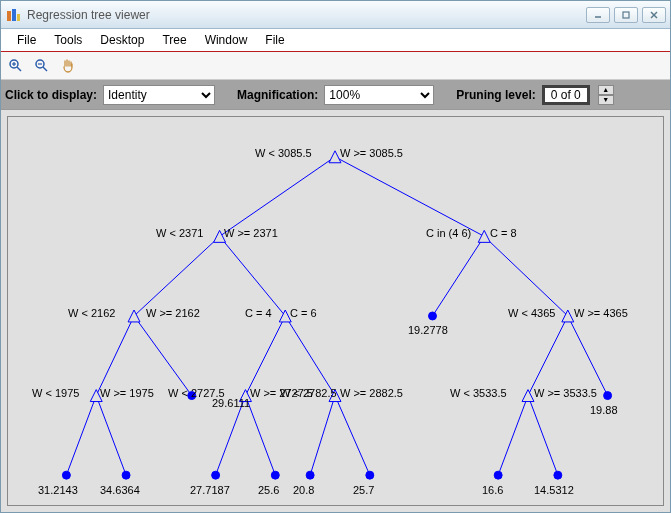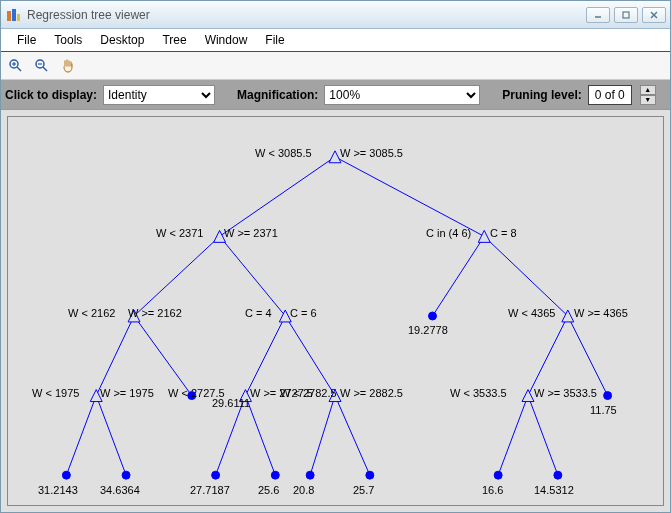--- a/index.html
+++ b/index.html
@@ -11,21 +11,21 @@
   .win-btns { display: flex; gap: 4px; }
   .win-btn { width: 24px; height: 16px; border: 1px solid #9db5c6; border-radius: 2px; background: linear-gradient(#fcfefe, #e2ecf2); display: flex; align-items: center; justify-content: center; color: #5a7a8e; font-size: 10px; cursor: pointer; }
   .menubar { height: 23px; background: #fff; border-bottom: 1px solid #b91c1c; display: flex; align-items: center; padding-left: 8px; gap: 2px; }
   .menu-item { padding: 2px 8px; cursor: pointer; }
   .toolbar { height: 28px; background: #f6f6f6; border-bottom: 1px solid #ccc; display: flex; align-items: center; padding-left: 4px; gap: 4px; }
   .tool-btn { width: 22px; height: 22px; border: 1px solid transparent; display: flex; align-items: center; justify-content: center; cursor: pointer; }
   .controlbar { height: 30px; background: #a3a3a3; border-bottom: 1px solid #999; display: flex; align-items: center; padding: 0 4px; gap: 6px; }
   .controlbar label { font-weight: bold; }
   .controlbar select { font-size: 12px; background: #fff; border: 1px solid #888; height: 20px; }
   .controlbar .spacer { flex: 0 0 10px; }
-  .pruning-box { background: #fff; border: 1px solid #404040; padding: 2px 6px; height: 20px; display: flex; align-items: center; }
+  .pruning-box { background: #fff; border: 3px solid #404040; padding: 2px 6px; height: 20px; display: flex; align-items: center; }
   .spinner-btns { display: flex; flex-direction: column; margin-left: 2px; }
   .spin-btn { width: 16px; height: 10px; background: #e0e0e0; border: 1px solid #888; font-size: 7px; display: flex; align-items: center; justify-content: center; cursor: pointer; line-height: 1; }
   .canvas-wrap { flex: 1; background: #e0e0e0; padding: 6px; position: relative; }
   .canvas { width: 100%; height: 100%; background: #e0e0e0; border: 1px solid #888; position: relative; }
   svg.tree-svg { position: absolute; top: 0; left: 0; width: 100%; height: 100%; }
   .tree-svg line { stroke: #0000ff; stroke-width: 1; }
   .tree-svg .branch-node { fill: #e0e0e0; stroke: #0000ff; stroke-width: 1; }
   .tree-svg .leaf-node { fill: #0000ff; stroke: #0000ff; }
   .tree-label { position: absolute; font-size: 11px; color: #000; white-space: nowrap; font-family: Helvetica, Arial, sans-serif; }
 </style>
@@ -94,21 +94,21 @@
     </div>
   </div>
 
   <div class="controlbar">
     <label>Click to display:</label>
     <select style="width:112px;">
       <option>Identity</option>
     </select>
     <span class="spacer"></span>
     <label>Magnification:</label>
-    <select style="width:156px;">
+    <select style="width:110px;">
       <option>100%</option>
     </select>
     <span class="spacer"></span>
     <label>Pruning level:</label>
     <div class="pruning-box">0 of 0</div>
     <div class="spinner-btns">
       <div class="spin-btn">▲</div>
       <div class="spin-btn">▼</div>
     </div>
   </div>
@@ -162,36 +162,36 @@
         <circle class="leaf-node" cx="546" cy="360" r="4"></circle>
       </svg>
 
       <div class="tree-label" style="left:247px; top:30px; text-align:right;">W &lt; 3085.5</div>
       <div class="tree-label" style="left:332px; top:30px;">W &gt;= 3085.5</div>
       <div class="tree-label" style="left:148px; top:110px;">W &lt; 2371</div>
       <div class="tree-label" style="left:216px; top:110px;">W &gt;= 2371</div>
       <div class="tree-label" style="left:418px; top:110px;">C in (4 6)</div>
       <div class="tree-label" style="left:482px; top:110px;">C = 8</div>
       <div class="tree-label" style="left:60px; top:190px;">W &lt; 2162</div>
-      <div class="tree-label" style="left:120px; top:190px;">W &gt;= 2162</div>
+      <div class="tree-label" style="left:138px; top:190px;">W &gt;= 2162</div>
       <div class="tree-label" style="left:237px; top:190px;">C = 4</div>
       <div class="tree-label" style="left:282px; top:190px;">C = 6</div>
       <div class="tree-label" style="left:400px; top:207px;">19.2778</div>
       <div class="tree-label" style="left:500px; top:190px;">W &lt; 4365</div>
       <div class="tree-label" style="left:566px; top:190px;">W &gt;= 4365</div>
       <div class="tree-label" style="left:24px; top:270px;">W &lt; 1975</div>
       <div class="tree-label" style="left:92px; top:270px;">W &gt;= 1975</div>
       <div class="tree-label" style="left:158px; top:280px;margin-left:46px;">29.6111</div>
       <div class="tree-label" style="left:160px; top:270px;">W &lt; 2727.5</div>
       <div class="tree-label" style="left:242px; top:270px;">W &gt;= 2727.5</div>
       <div class="tree-label" style="left:272px; top:270px;">W &lt; 2782.5</div>
       <div class="tree-label" style="left:332px; top:270px;">W &gt;= 2882.5</div>
       <div class="tree-label" style="left:442px; top:270px;">W &lt; 3533.5</div>
       <div class="tree-label" style="left:526px; top:270px;text-align:center;">W &gt;= 3533.5</div>
-      <div class="tree-label" style="left:582px; top:287px;">11.75</div>
+      <div class="tree-label" style="left:582px; top:287px;">19.88</div>
       <div class="tree-label" style="left:30px; top:367px;">31.2143</div>
       <div class="tree-label" style="left:92px; top:367px;">34.6364</div>
       <div class="tree-label" style="left:182px; top:367px;">27.7187</div>
       <div class="tree-label" style="left:250px; top:367px;">25.6</div>
       <div class="tree-label" style="left:285px; top:367px;">20.8</div>
       <div class="tree-label" style="left:345px; top:367px;">25.7</div>
       <div class="tree-label" style="left:474px; top:367px;text-align:right;">16.6</div>
       <div class="tree-label" style="left:526px; top:367px;">14.5312</div>
     </div>
   </div>

